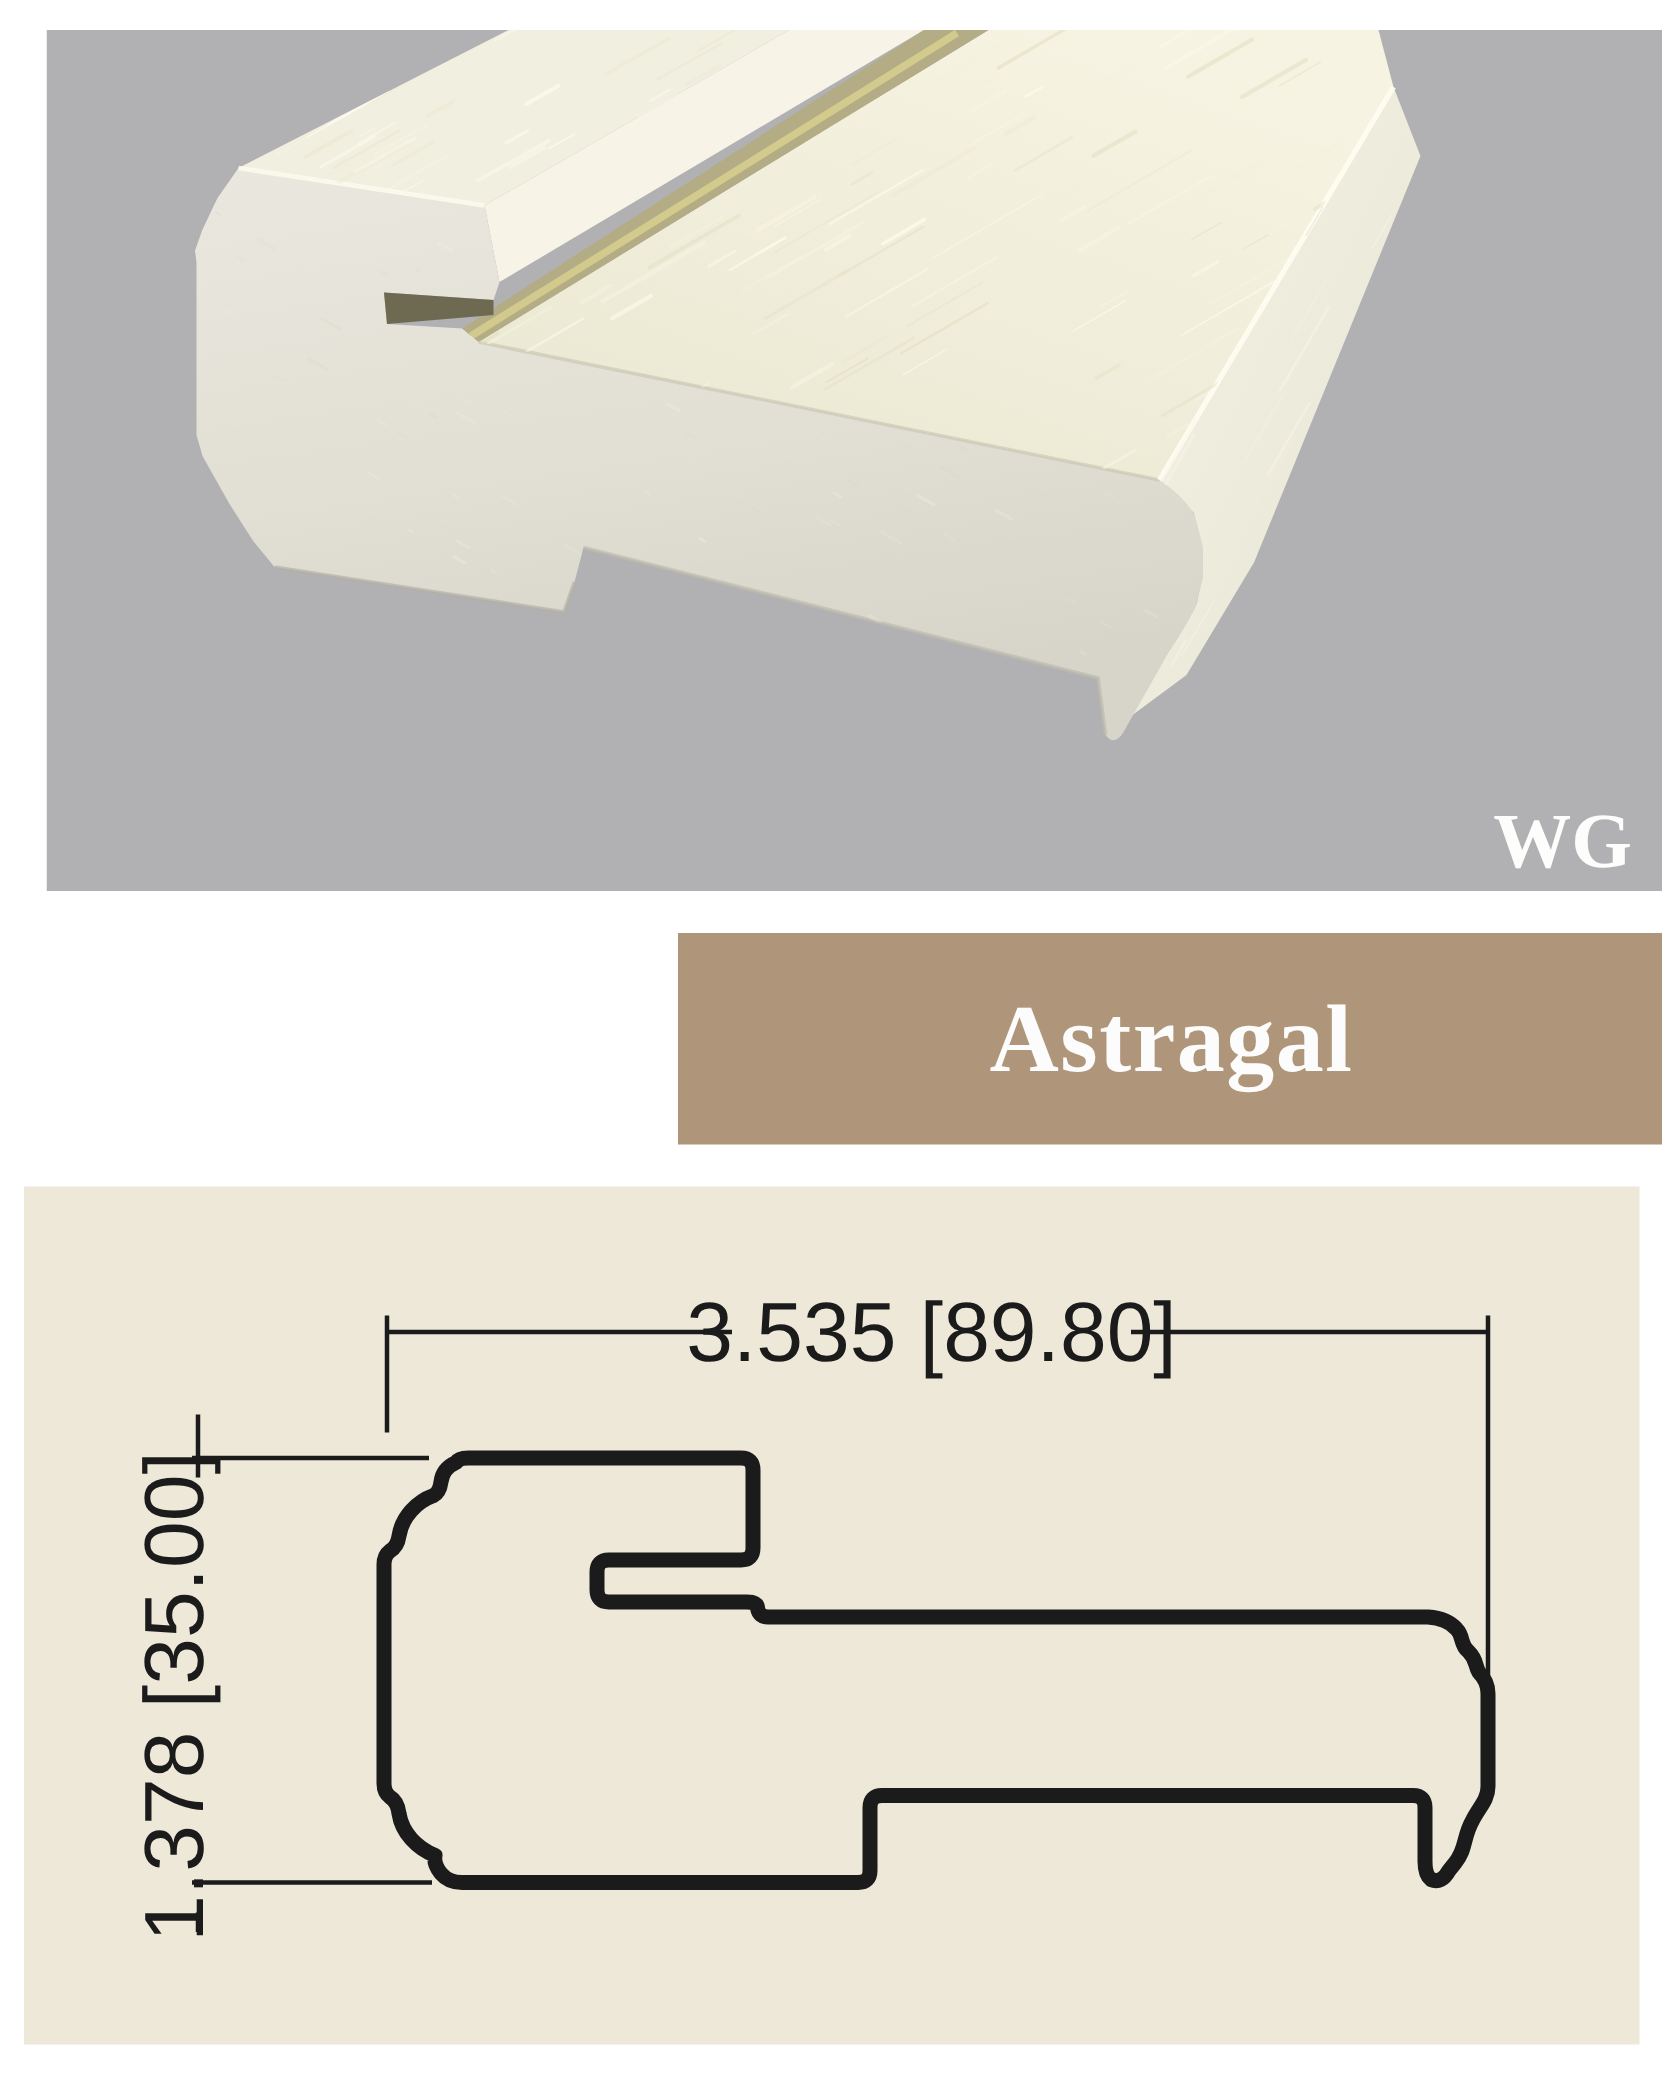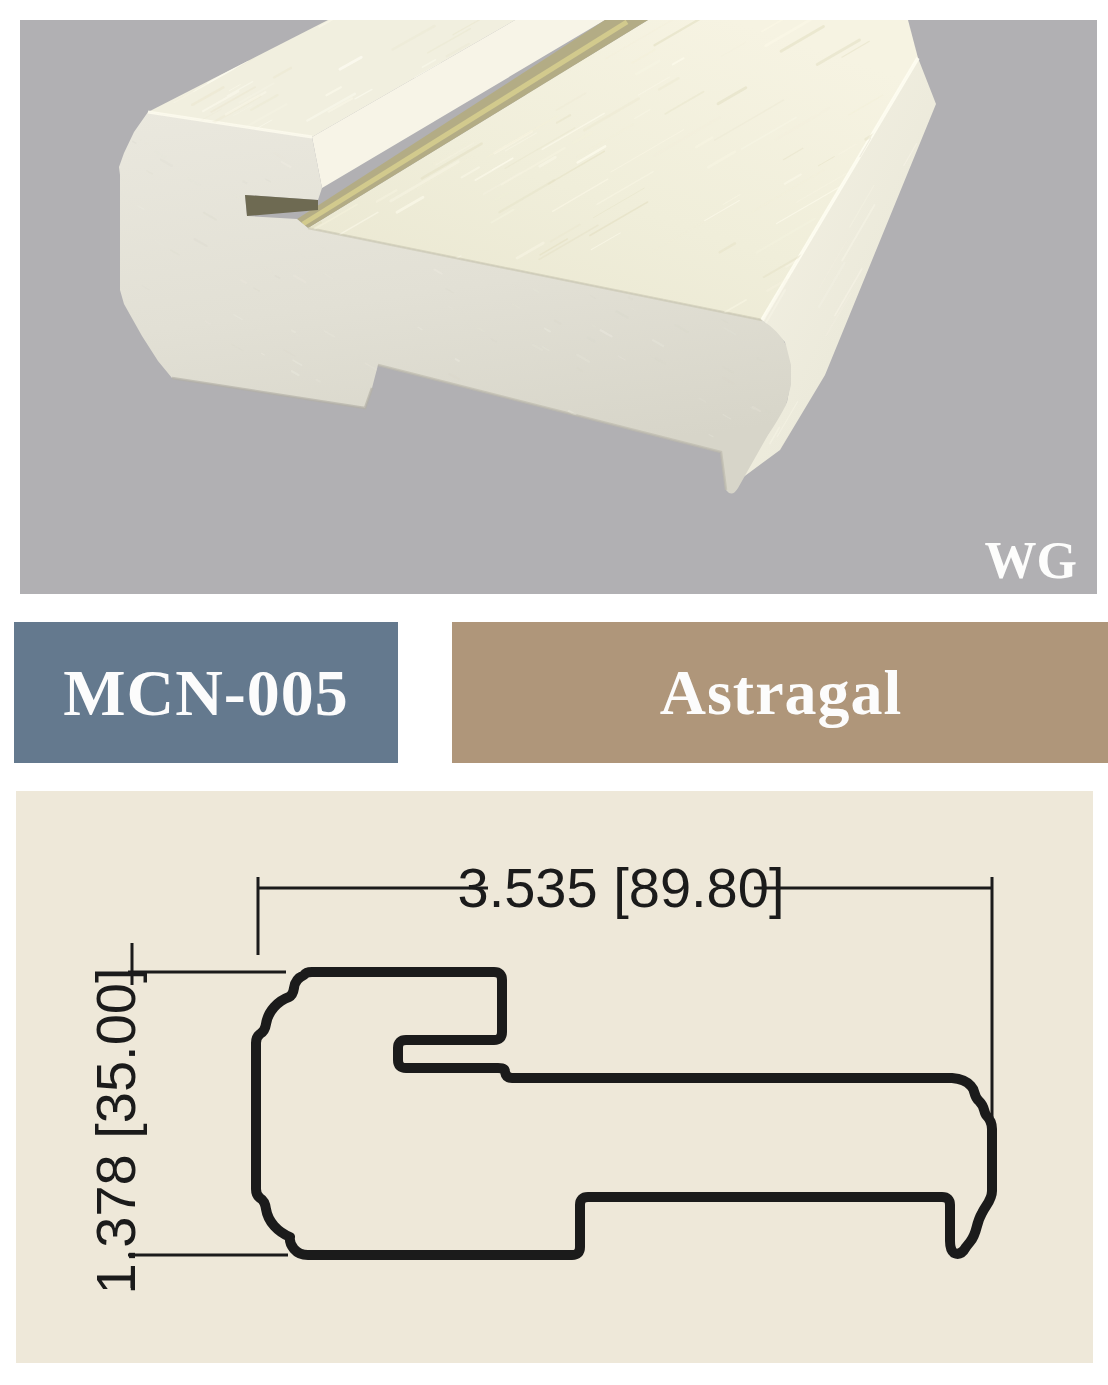--- a/index.html
+++ b/index.html
@@ -1,18 +1,18 @@
 <!DOCTYPE html>
 <html><head>
 <meta charset="utf-8">
 <style>
   html,body{margin:0;padding:0;background:#ffffff;}
   body{width:1108px;height:1385px;position:relative;font-family:"Liberation Sans",sans-serif;overflow:hidden;}
   .panel{position:absolute;}
-  #photo-panel{left:20px;top:20px;width:1077px;height:544px;}
+  #photo-panel{left:31px;top:20px;width:1077px;height:544px;}
   #labels-row{left:0;top:622px;width:1108px;height:141px;}
   .badge{position:absolute;top:0;height:141px;display:flex;align-items:center;justify-content:center;
          color:#fcfcfc;font-family:"Liberation Serif",serif;font-weight:bold;letter-spacing:1px;}
   #code-badge{left:14px;width:384px;background:#64798e;font-size:66px;}
   #profile-badge{left:452px;width:658px;background:#af967a;font-size:64px;}
   #drawing-panel{left:16px;top:791px;width:1077px;height:572px;background:#eee8d9;}
   svg{display:block;}
   text{user-select:none;}
 </style>
 </head>
@@ -499,23 +499,20 @@
         <line x1="222.1" y1="448.6" x2="230.0" y2="453.1" stroke="#d8d6ca" stroke-width="1.36" stroke-opacity="0.24" stroke-linecap="round"></line>
         <line x1="732.8" y1="387.0" x2="740.0" y2="391.1" stroke="#f2f0e6" stroke-width="2.19" stroke-opacity="0.19" stroke-linecap="round"></line>
         <line x1="598.2" y1="336.0" x2="605.2" y2="340.0" stroke="#f2f0e6" stroke-width="1.23" stroke-opacity="0.17" stroke-linecap="round"></line>
       </g>
 
     <text x="1057" y="558" text-anchor="end" font-family="Liberation Serif, serif" font-weight="bold" font-size="52" fill="#fdfdfc">WG</text>
   </svg>
 </div>
 
 <div class="panel" id="labels-row">
-  <div class="badge" id="code-badge">
-    <span>MCN-005</span>
-  </div>
   <div class="badge" id="profile-badge">
     <span>Astragal</span>
   </div>
 </div>
 
 <div class="panel" id="drawing-panel">
   <svg width="1077" height="572" viewBox="0 0 1077 572">
 
     <path d="M 360 181
          L 478 181 Q 486 181 486 189

